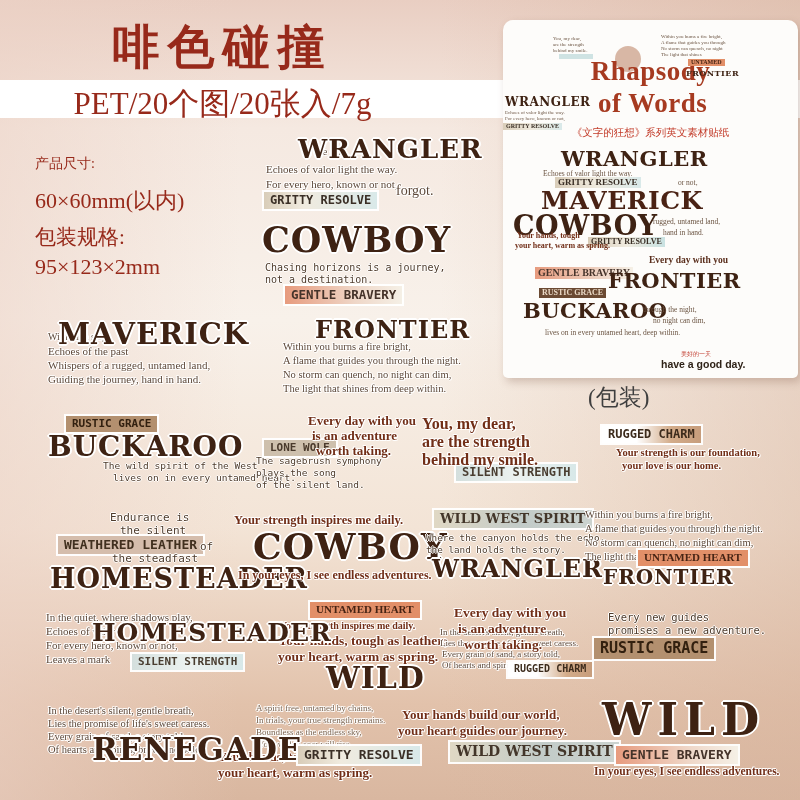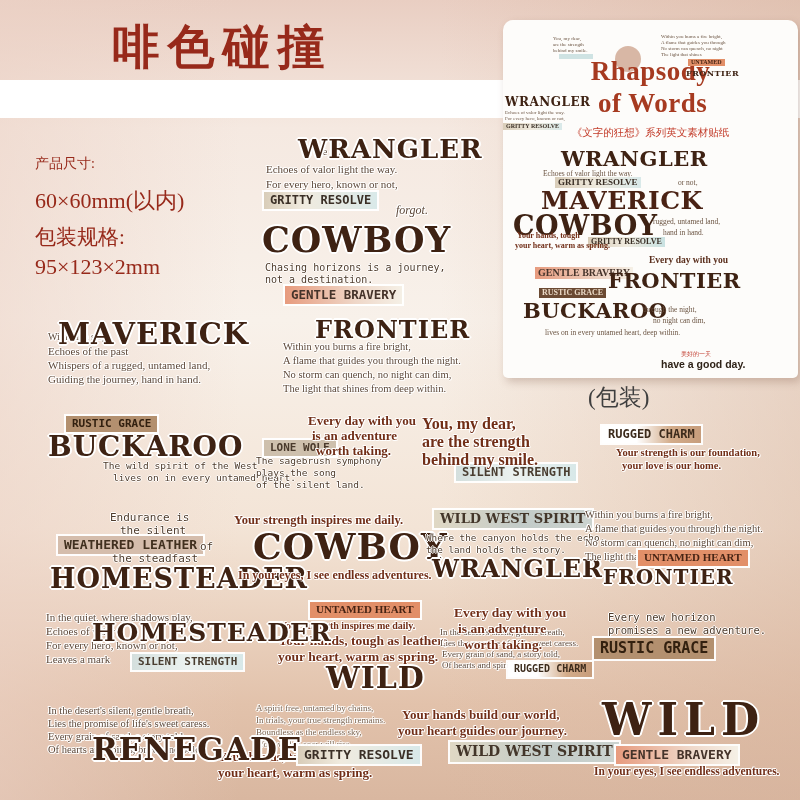--- a/index.html
+++ b/index.html
@@ -39,33 +39,34 @@
   .pk-sb{font-family:"Liberation Serif",serif;font-weight:bold;color:#712e17;line-height:1;white-space:nowrap;}
   .pk-lab{display:inline-block;padding:0 3px;font-weight:bold;white-space:nowrap;line-height:1.2;}
 </style>
 </head>
 <body>
 
 <div class="canvas">
 
   <div class="abs cnred" style="left:0;top:16px;width:445px;text-align:center;font-size:47px;font-weight:bold;letter-spacing:8px;">啡色碰撞</div>
   <div class="band"></div>
+  <div class="abs cnred" style="left:0;top:83px;width:445px;text-align:center;font-size:31px;z-index:2;">PET/20个图/20张入/7g</div>
 
   <div class="abs cnred" style="left:35px;top:155px;font-size:14px;">产品尺寸:</div>
   <div class="abs cnred" style="left:35px;top:186px;font-size:22px;">60×60mm(以内)</div>
   <div class="abs cnred" style="left:35px;top:223px;font-size:21px;">包装规格:</div>
   <div class="abs cnred" style="left:35px;top:254px;font-size:22px;">95×123×2mm</div>
 
   <div class="stk" style="left:262px;top:136px;">
     <span class="abs serif" style="left:4px;top:10px;font-size:11px;padding-left:36px;">In the qu</span>
     <span class="abs big" style="left:36px;top:0;font-size:26px;z-index:2;">WRANGLER</span>
     <span class="abs serif" style="left:4px;top:28px;font-size:11px;">Echoes of valor light the way.</span>
     <span class="abs serif" style="left:4px;top:43px;font-size:11px;">For every hero, known or not,</span>
     <span class="abs lab l-gritty" style="left:2px;top:56px;font-size:12px;">GRITTY RESOLVE</span>
-    <span class="abs serif" style="left:134px;top:68px;font-size:12px;font-style:italic;">forgot.</span>
+    <span class="abs serif" style="left:134px;top:48px;font-size:14px;">forgot.</span>
   </div>
 
   <div class="stk" style="left:260px;top:222px;">
     <span class="abs big" style="left:2px;top:0;font-size:35px;">COWBOY</span>
     <span class="abs mono" style="left:5px;top:41px;font-size:10px;">Chasing horizons is a journey,</span>
     <span class="abs mono" style="left:5px;top:53px;font-size:10px;">not a destination.</span>
     <span class="abs lab l-gentle" style="left:25px;top:64px;font-size:12.5px;">GENTLE BRAVERY</span>
   </div>
 
   <div class="stk" style="left:38px;top:320px;">
@@ -167,21 +168,21 @@
     <span class="abs serif" style="left:0;top:33px;font-size:9px;z-index:1;">Lies the promise of life's sweet caress.</span>
     <span class="abs serif" style="left:2px;top:44px;font-size:9px;z-index:1;">Every grain of sand, a story told,</span>
     <span class="abs serif" style="left:2px;top:55px;font-size:9px;z-index:1;">Of hearts and spirits, be</span>
     <span class="abs sb" style="left:14px;top:0;font-size:13.5px;z-index:2;">Every day with you</span>
     <span class="abs sb" style="left:18px;top:16px;font-size:13.5px;z-index:2;">is an adventure</span>
     <span class="abs sb" style="left:24px;top:32px;font-size:13.5px;z-index:2;">worth taking.</span>
     <span class="abs lab l-rugged" style="left:68px;top:56px;font-size:10px;z-index:3;">RUGGED CHARM</span>
   </div>
 
   <div class="stk" style="left:592px;top:612px;">
-    <span class="abs mono" style="left:16px;top:0;font-size:10.5px;">Every new horizon</span>
+    <span class="abs mono" style="left:16px;top:0;font-size:10.5px;">Every new guides</span>
     <span class="abs mono" style="left:16px;top:13px;font-size:10.5px;">promises a new adventure.</span>
     <span class="abs lab l-rustic" style="left:2px;top:26px;font-size:15px;">RUSTIC GRACE</span>
   </div>
 
   <div class="stk" style="left:36px;top:706px;">
     <span class="abs serif" style="left:12px;top:0;font-size:10.5px;">In the desert's silent, gentle breath,</span>
     <span class="abs serif" style="left:12px;top:13px;font-size:10.5px;">Lies the promise of life's sweet caress.</span>
     <span class="abs serif" style="left:12px;top:26px;font-size:10.5px;">Every grain of sand, a story told,</span>
     <span class="abs serif" style="left:12px;top:39px;font-size:10.5px;">Of hearts and spirits, brave and bold.</span>
     <span class="abs big" style="left:56px;top:28px;font-size:31px;z-index:2;">RENEGADE</span>

